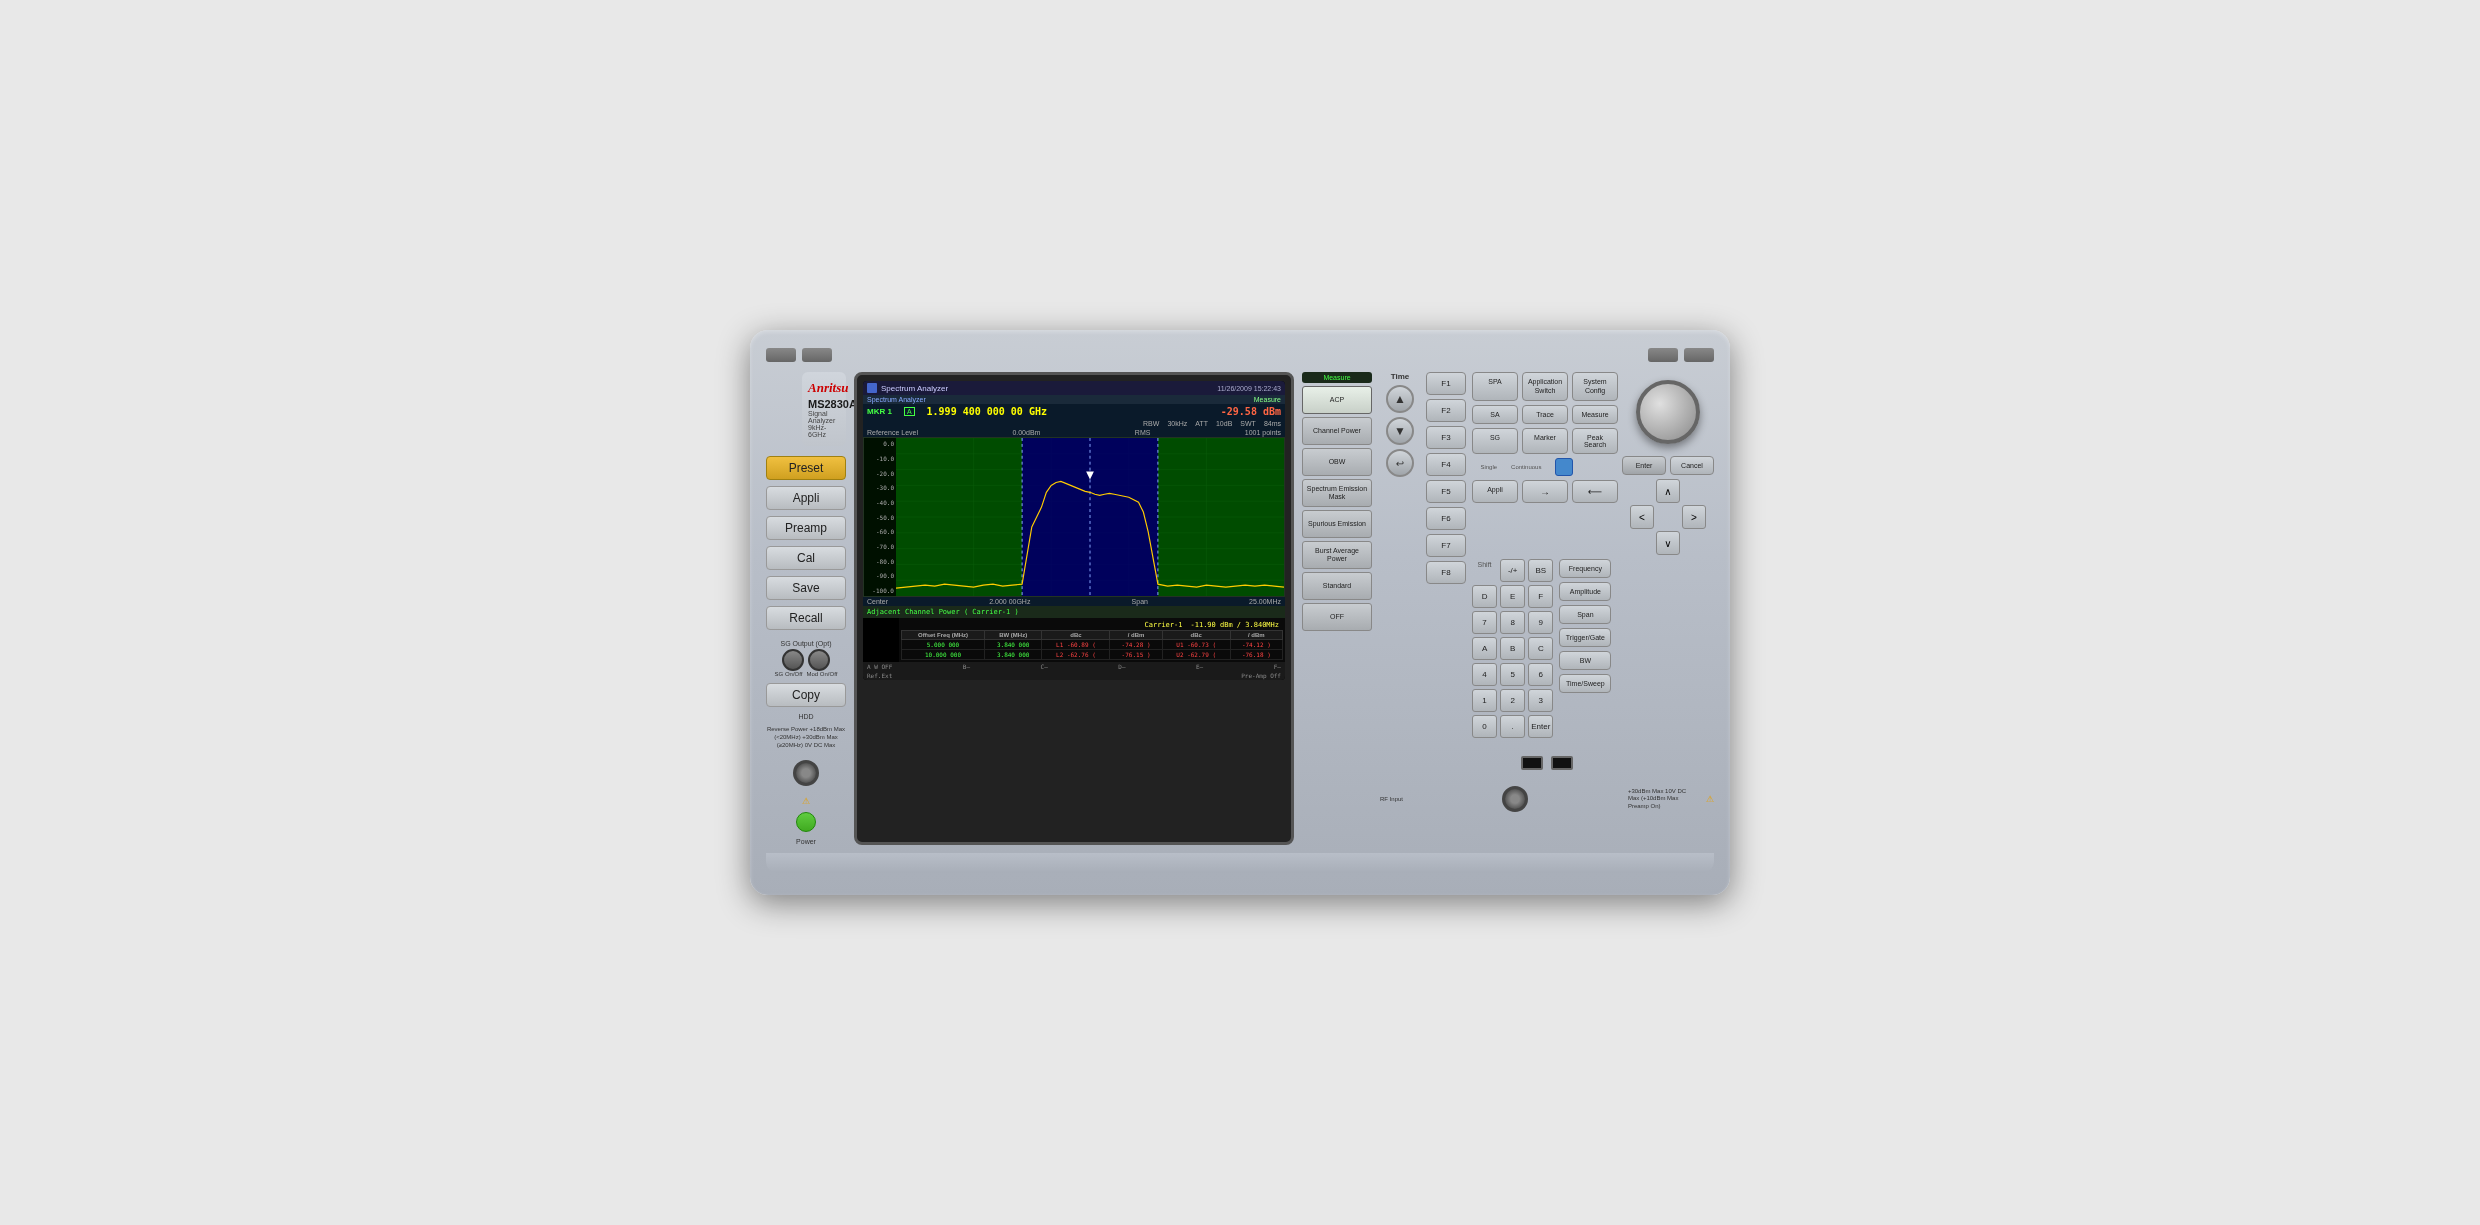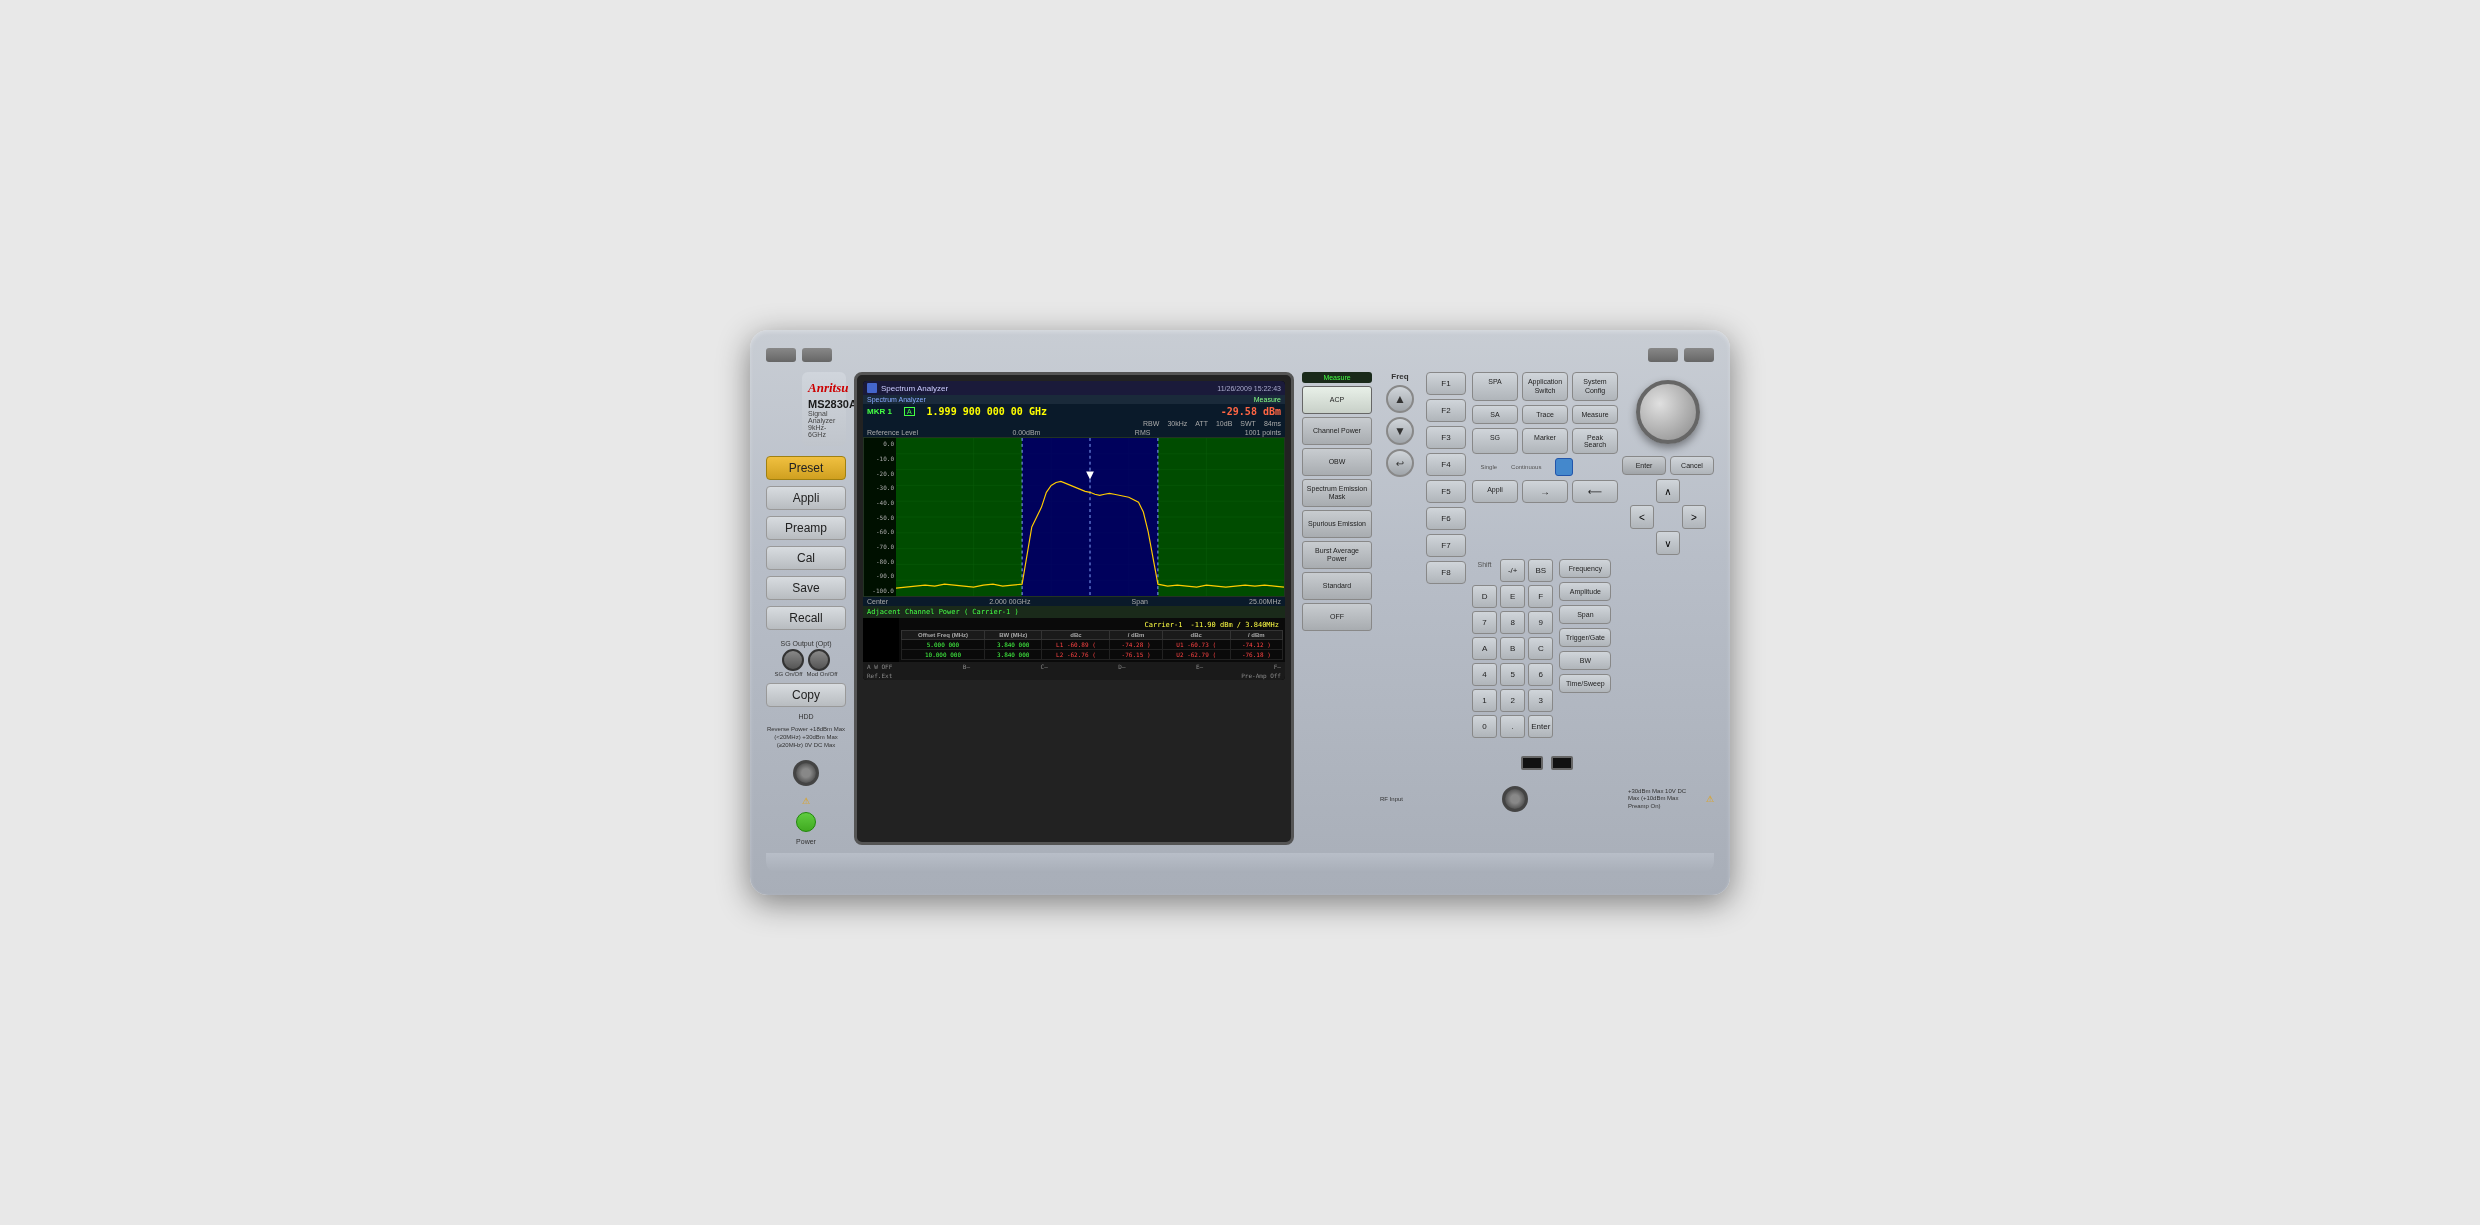--- a/index.html
+++ b/index.html
@@ -523,21 +523,21 @@
           </div>
 
           <div style="background:#1a2a3a;display:flex;justify-content:space-between;padding:1px 4px;">
             <span style="font-size:7px;color:#88aaff;">Spectrum Analyzer</span>
             <span style="font-size:7px;color:#88ff88;">Measure</span>
           </div>
 
           <div class="mkr-row">
             <span class="mkr-label">MKR 1</span>
             <span style="font-size:7px;color:#44ff44;border:1px solid #44ff44;padding:0 2px;">A</span>
-            <span class="mkr-freq">1.999 900 000 00 GHz</span>
+            <span class="mkr-freq">1.999 400 000 00 GHz</span>
             <span class="mkr-amp">-29.58 dBm</span>
           </div>
 
           <div class="rbw-row">
             <span>RBW</span>
             <span>30kHz</span>
             <span>ATT</span>
             <span>10dB</span>
             <span>SWT</span>
             <span>84ms</span>
@@ -682,21 +682,21 @@
         <div class="softkey-btn">Standard</div>
         <div class="softkey-btn">OFF</div>
       </div>
     </div>
 
     <div class="right-panel">
 
       <div style="display:flex;gap:6px;align-items:flex-start;">
 
         <div style="display:flex;flex-direction:column;gap:4px;align-items:center;width:40px;">
-          <div style="font-size:8px;font-weight:bold;color:#333;">Freq</div>
+          <div style="font-size:8px;font-weight:bold;color:#333;">Time</div>
           <div style="width:28px;height:28px;border-radius:50%;background:linear-gradient(180deg,#d0d5da,#a0a5aa);border:2px solid #888;display:flex;align-items:center;justify-content:center;font-size:12px;color:#333;">▲</div>
           <div style="width:28px;height:28px;border-radius:50%;background:linear-gradient(180deg,#d0d5da,#a0a5aa);border:2px solid #888;display:flex;align-items:center;justify-content:center;font-size:12px;color:#333;">▼</div>
           <div style="width:28px;height:28px;border-radius:50%;background:linear-gradient(180deg,#d0d5da,#a0a5aa);border:2px solid #888;display:flex;align-items:center;justify-content:center;font-size:10px;color:#333;">↩</div>
         </div>
 
         <div class="fn-keys-col">
           <div class="fn-btn">F1</div>
           <div class="fn-btn">F2</div>
           <div class="fn-btn">F3</div>
           <div class="fn-btn">F4</div>

